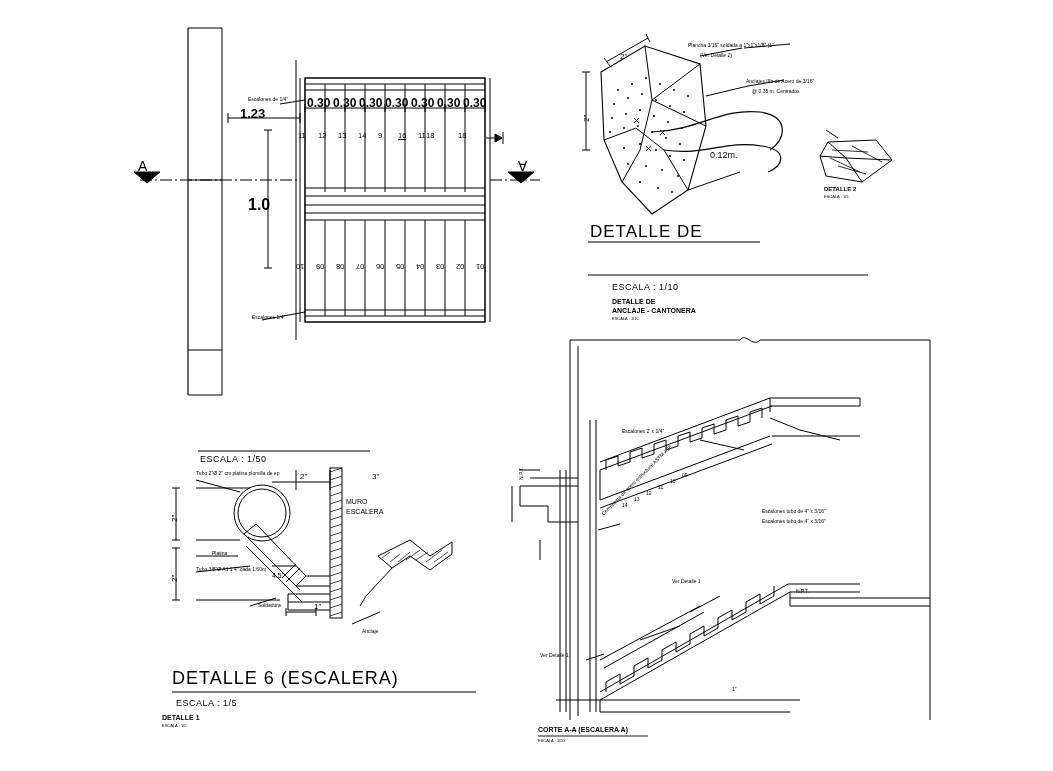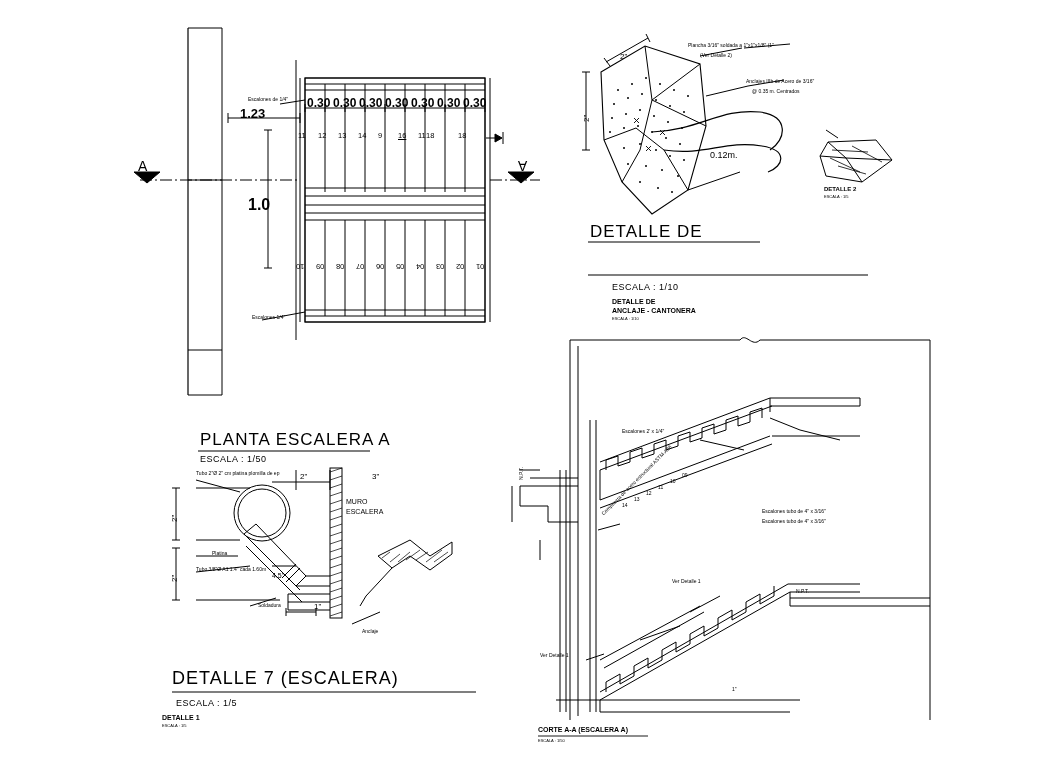--- a/index.html
+++ b/index.html
@@ -362,21 +362,20 @@
 <div class="lbl num rot180" style="left:376px;top:262px;">06</div>
 <div class="lbl num rot180" style="left:396px;top:262px;">05</div>
 <div class="lbl num rot180" style="left:416px;top:262px;">04</div>
 <div class="lbl num rot180" style="left:436px;top:262px;">03</div>
 <div class="lbl num rot180" style="left:456px;top:262px;">02</div>
 <div class="lbl num rot180" style="left:476px;top:262px;">01</div>
 
 <div class="lbl" style="left:138px;top:158px;font-size:14px;">A</div>
 <div class="lbl" style="left:518px;top:158px;font-size:14px;transform:rotate(180deg);">A</div>
 
-<div class="lbl ttl" style="left:200px;top:430px;">PLANTA ESCALERA  A</div>
 <div class="lbl sub" style="left:200px;top:454px;">ESCALA :  1/50</div>
 
 <div class="lbl dim" style="left:620px;top:52px;">2"</div>
 <div class="lbl dim vert" style="left:582px;top:122px;">2"</div>
 <div class="lbl dim" style="left:710px;top:150px;font-size:9px;">0.12m.</div>
 <div class="lbl tiny" style="left:688px;top:42px;">Plancha 3/16" soldada a 1"x1"x1/8" (1"</div>
 <div class="lbl tiny" style="left:700px;top:52px;">(Ver Detalle 2)</div>
 <div class="lbl tiny" style="left:746px;top:78px;">Anclajes IIIb de Acero de 3/16"</div>
 <div class="lbl tiny" style="left:752px;top:88px;">@ 0.35 m. Centrados</div>
 
@@ -398,21 +397,21 @@
 
 <div class="lbl tiny" style="left:346px;top:498px;font-size:7px;">MURO</div>
 <div class="lbl tiny" style="left:346px;top:508px;font-size:7px;">ESCALERA</div>
 
 <div class="lbl tiny" style="left:196px;top:470px;">Tubo 2"Ø 2" cm platina plomilla de ep</div>
 <div class="lbl tiny" style="left:212px;top:550px;">Platina</div>
 <div class="lbl tiny" style="left:196px;top:566px;">Tubo 3/8"Ø A1 1.4" cada 1.60m</div>
 <div class="lbl tiny" style="left:258px;top:602px;">Soldadura</div>
 <div class="lbl tiny" style="left:362px;top:628px;">Anclaje</div>
 
-<div class="lbl ttl2" style="left:172px;top:668px;font-size:18px;">DETALLE  7   (ESCALERA)</div>
+<div class="lbl ttl2" style="left:172px;top:668px;font-size:18px;">DETALLE  6   (ESCALERA)</div>
 <div class="lbl sub" style="left:176px;top:698px;">ESCALA :  1/5</div>
 <div class="lbl tiny bold" style="left:162px;top:714px;font-size:7px;">DETALLE 1</div>
 <div class="lbl tiny2" style="left:162px;top:723px;">ESCALA : 1/5</div>
 
 <div class="lbl tiny" style="left:622px;top:428px;">Escalones 2' x 1/4"</div>
 <div class="lbl tiny rot45" style="left:600px;top:512px;">Compuesta de acero estructural ASTM-A36</div>
 <div class="lbl tiny" style="left:762px;top:508px;">Escalones tubo de 4" x 3/16"</div>
 <div class="lbl tiny" style="left:762px;top:518px;">Escalones tubo de 4" x 3/16"</div>
 <div class="lbl tiny" style="left:672px;top:578px;">Ver Detalle 1</div>
 <div class="lbl tiny" style="left:540px;top:652px;">Ver Detalle 1</div>

